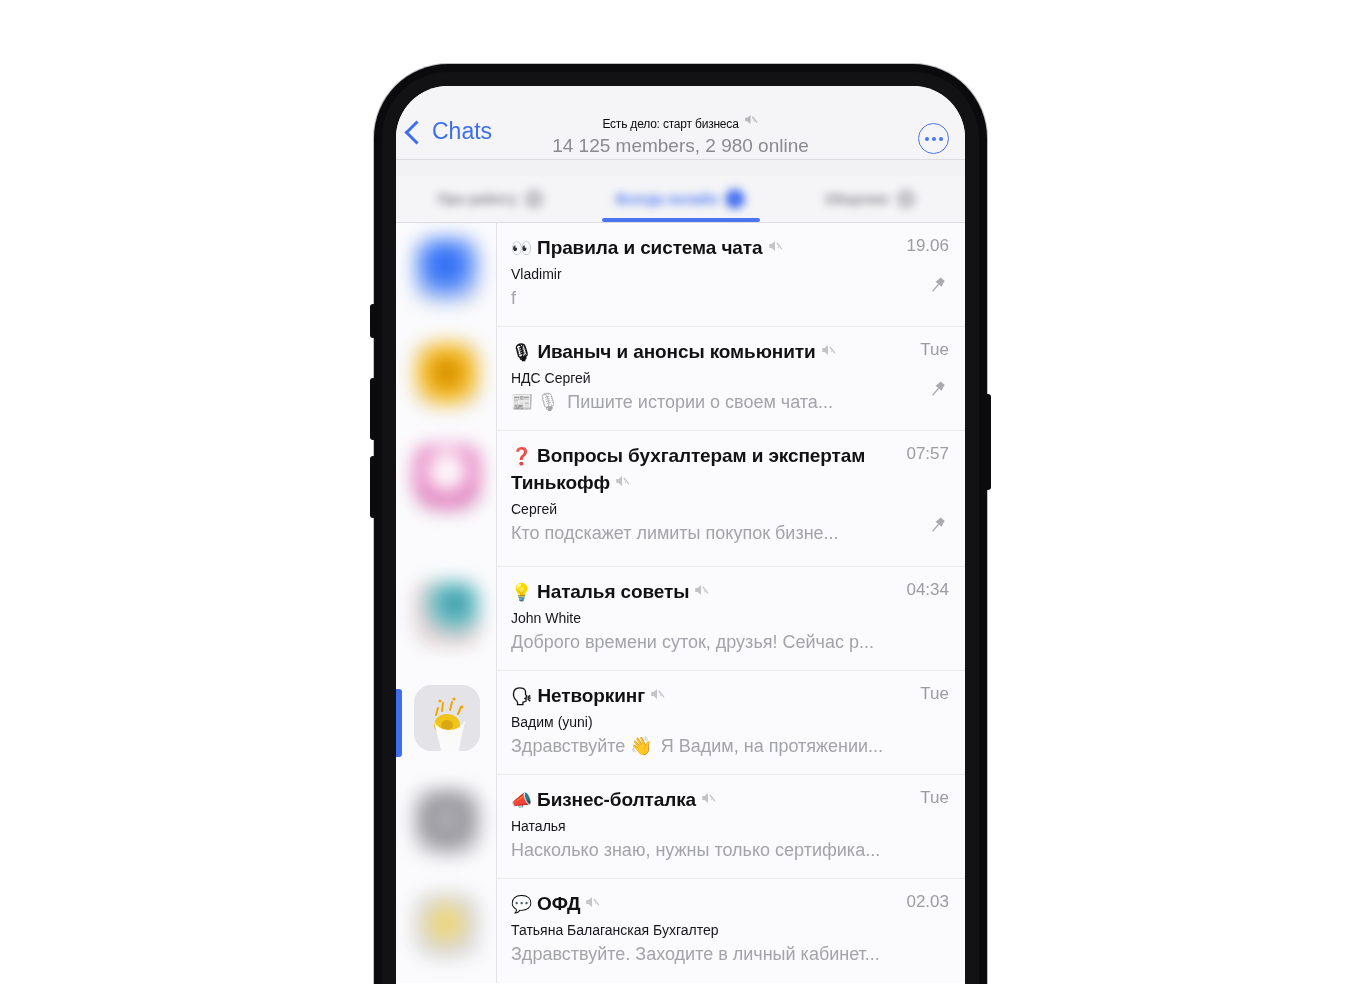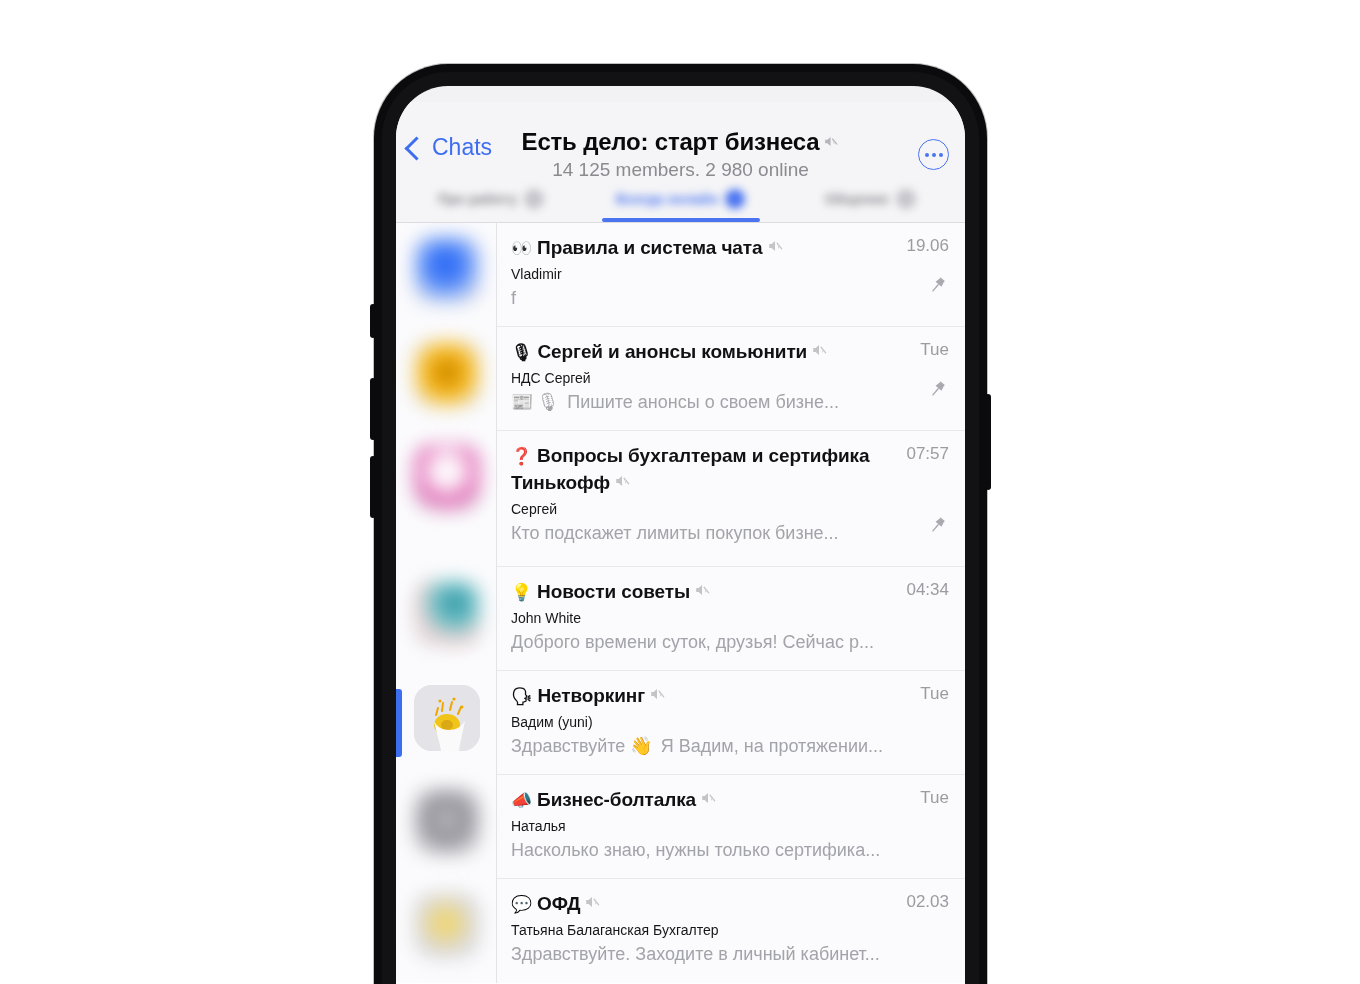--- a/index.html
+++ b/index.html
@@ -60,25 +60,24 @@
     right: -4px;
     width: 6px;
   }
 
   
   #nav-bar {
     position: absolute;
     left: 0;
     top: 0;
     width: 569px;
-    height: 90px;
+    height: 74px;
     background: #f5f5f7;
     border-bottom: 0.5px solid #dcdce0;
     box-sizing: border-box;
-    margin-top: 16px;
   }
   #back-button {
     position: absolute;
     left: 12px;
     top: 32px;
     display: flex;
     align-items: center;
     gap: 4px;
     color: #3e6ef0;
     font-size: 23px;
@@ -96,22 +95,22 @@
   }
   #nav-title-wrap {
     position: absolute;
     left: 0;
     top: 26px;
     width: 569px;
     text-align: center;
     pointer-events: none;
   }
   #nav-title {
-    font-size: 24px;
-    font-weight: bold;
+    font-size: 12px;
+    font-weight: normal;
     color: #0a0a0a;
     letter-spacing: -0.2px;
     display: inline-block;
   }
   #nav-title-mute {
     display: inline-block;
     margin-left: 5px;
     vertical-align: 1px;
     opacity: 0.45;
   }
@@ -386,47 +385,47 @@
           </div>
         </div>
       </div>
 
       <div class="chat-row">
         <div class="avatar-col">
           <div class="avatar blurred" style="background:radial-gradient(circle at 50% 48%, #b07a08 0%, #f0a500 30%, #f8c94a 58%, #dedee2 85%);"></div>
         </div>
         <div class="content">
           <div class="title-line">
-            <span class="title-text"><span class="title-emoji">🎙</span><span>Сергей и анонсы комьюнити</span><span class="mute-icon"><svg width="16" height="16" viewBox="0 0 16 16">
+            <span class="title-text"><span class="title-emoji">🎙</span><span>Иваныч и анонсы комьюнити</span><span class="mute-icon"><svg width="16" height="16" viewBox="0 0 16 16">
                     <path d="M1.2 6.1h2.4L7 3.1v9.8L3.6 9.9H1.2z" fill="#7a7a81"></path>
                     <path d="M9.1 5.2l4.6 5.6" stroke="#7a7a81" stroke-width="1.3" stroke-linecap="round" fill="none"></path>
                     <path d="M9.6 6.6c1.2.6 1.6 2.1 1 3.2" stroke="#9a9aa1" stroke-width="1.1" fill="none" stroke-linecap="round"></path>
                   </svg></span></span>
           </div>
           <div class="timestamp">Tue</div>
           <div class="sender">НДС Сергей</div>
-          <div class="preview"><span class="pemoji">📰</span><span class="pemoji">🎙</span> <span>Пишите анонсы о своем бизне...</span></div>
+          <div class="preview"><span class="pemoji">📰</span><span class="pemoji">🎙</span> <span>Пишите истории о своем чата...</span></div>
           <div class="pin-icon">
             <svg width="24" height="24" viewBox="0 0 24 24">
                 <g fill="#a9a9b0" transform="rotate(40 12 12)">
                   <path d="M9.2 3.2h5.6v2.1l1.1 4.3H8.1l1.1-4.3z"></path>
                   <rect x="11.3" y="9.6" width="1.4" height="9.4" rx="0.7"></rect>
                 </g>
               </svg>
           </div>
         </div>
       </div>
 
       <div class="chat-row">
         <div class="avatar-col">
           <div class="avatar blurred" style="background:radial-gradient(circle at 50% 40%, #ffffff 0%, #fdf4fa 30%, #e05fb0 58%, #dcdce0 85%);"></div>
         </div>
         <div class="content" style="min-height:136px;">
           <div class="title-line">
-            <span class="title-text"><span class="title-emoji">❓</span><span>Вопросы бухгалтерам и сертифика Тинькофф</span><span class="mute-icon"><svg width="16" height="16" viewBox="0 0 16 16">
+            <span class="title-text"><span class="title-emoji">❓</span><span>Вопросы бухгалтерам и экспертам Тинькофф</span><span class="mute-icon"><svg width="16" height="16" viewBox="0 0 16 16">
                     <path d="M1.2 6.1h2.4L7 3.1v9.8L3.6 9.9H1.2z" fill="#7a7a81"></path>
                     <path d="M9.1 5.2l4.6 5.6" stroke="#7a7a81" stroke-width="1.3" stroke-linecap="round" fill="none"></path>
                     <path d="M9.6 6.6c1.2.6 1.6 2.1 1 3.2" stroke="#9a9aa1" stroke-width="1.1" fill="none" stroke-linecap="round"></path>
                   </svg></span></span>
           </div>
           <div class="timestamp">07:57</div>
           <div class="sender">Сергей</div>
           <div class="preview">Кто подскажет лимиты покупок бизне...</div>
           <div class="pin-icon">
             <svg width="24" height="24" viewBox="0 0 24 24">
@@ -438,21 +437,21 @@
           </div>
         </div>
       </div>
 
       <div class="chat-row">
         <div class="avatar-col">
           <div class="avatar blurred" style="background:radial-gradient(circle at 62% 34%, #2a8f9e 0%, #6fc3c9 34%, #e8cfcf 60%, #e2e2e6 85%);"></div>
         </div>
         <div class="content">
           <div class="title-line">
-            <span class="title-text"><span class="title-emoji">💡</span><span>Новости советы</span><span class="mute-icon"><svg width="16" height="16" viewBox="0 0 16 16">
+            <span class="title-text"><span class="title-emoji">💡</span><span>Наталья советы</span><span class="mute-icon"><svg width="16" height="16" viewBox="0 0 16 16">
                     <path d="M1.2 6.1h2.4L7 3.1v9.8L3.6 9.9H1.2z" fill="#7a7a81"></path>
                     <path d="M9.1 5.2l4.6 5.6" stroke="#7a7a81" stroke-width="1.3" stroke-linecap="round" fill="none"></path>
                     <path d="M9.6 6.6c1.2.6 1.6 2.1 1 3.2" stroke="#9a9aa1" stroke-width="1.1" fill="none" stroke-linecap="round"></path>
                   </svg></span></span>
           </div>
           <div class="timestamp">04:34</div>
           <div class="sender">John White</div>
           <div class="preview">Доброго времени суток, друзья! Сейчас р...</div>
         </div>
       </div>

